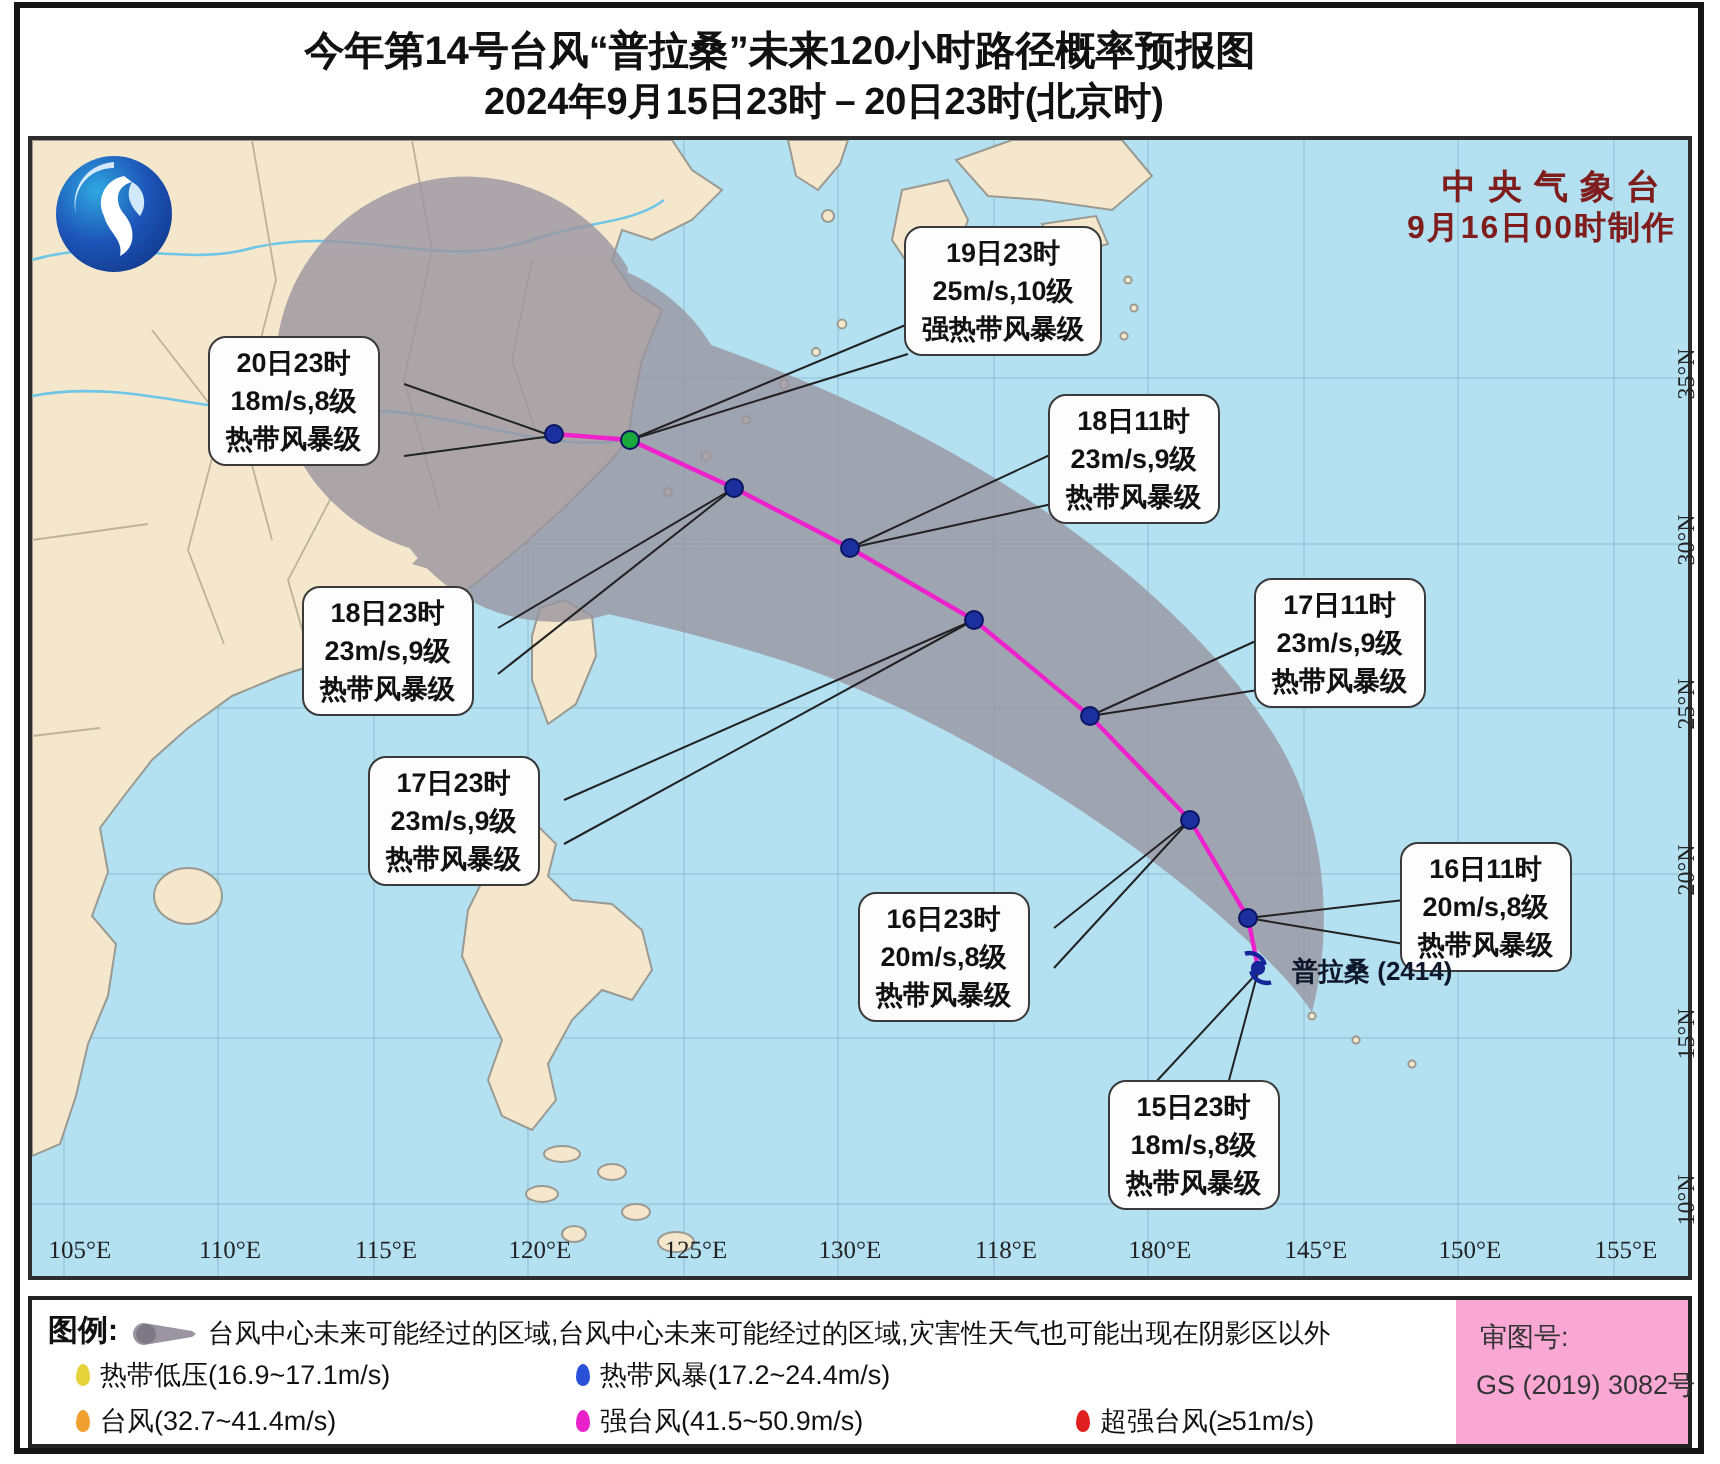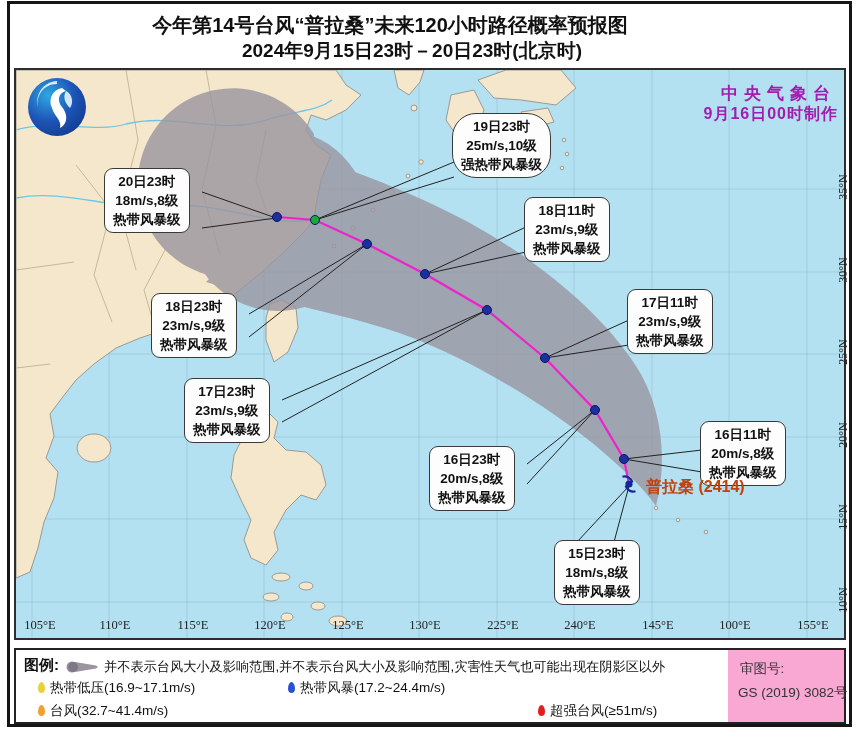--- a/index.html
+++ b/index.html
@@ -3,25 +3,25 @@
 <meta charset="utf-8">
 <style>
   html,body{margin:0;padding:0;background:#e8e8e8;}
   *{box-sizing:border-box;}
   #page{position:relative;width:860px;height:732px;background:#ffffff;font-family:"Liberation Sans",sans-serif;overflow:hidden;}
   #outer-frame{position:absolute;left:7px;top:1px;width:845px;height:726px;border:3px solid #151515;background:#fff;}
   .title-line1{position:absolute;left:0;top:12px;width:780px;text-align:center;font-size:20px;font-weight:700;color:#111;}
   .title-line2{position:absolute;left:0;top:38px;width:824px;text-align:center;font-size:19px;font-weight:700;color:#111;}
   #map{position:absolute;left:14px;top:68px;width:832px;height:572px;border:2px solid #2d2d2d;background:#b3e1f2;}
   #map svg{position:absolute;left:0;top:0;}
-  .agency{position:absolute;text-align:right;color:#a21caf;font-weight:800;}
+  .agency{position:absolute;text-align:right;color:#7f1d1d;font-weight:800;}
   #agency-name{right:24px;top:82px;font-size:17px;letter-spacing:6px;}
   #agency-issued{right:22px;top:104px;font-size:16px;letter-spacing:1px;}
   .fbox{position:absolute;background:#fdfdfd;border:1.6px solid #3a3a3a;border-radius:9px;padding:3px 8px;text-align:center;font-size:13.5px;line-height:19px;font-weight:600;color:#111;white-space:nowrap;z-index:5;}
-  .storm-name{position:absolute;left:646px;top:477px;color:#c2410c;font-size:16px;font-weight:700;z-index:6;}
+  .storm-name{position:absolute;left:646px;top:477px;color:#0f172a;font-size:13px;font-weight:700;z-index:6;}
   .lon-label{position:absolute;top:618px;width:64px;text-align:center;font-family:"Liberation Serif",serif;font-size:12.5px;color:#222;z-index:4;}
   .lat-label{position:absolute;left:822px;width:44px;height:16px;text-align:center;font-family:"Liberation Serif",serif;font-size:12px;color:#222;transform:rotate(-90deg);z-index:4;}
   #legend{position:absolute;left:14px;top:648px;width:768px;height:76px;border:2px solid #222;background:#fff;}
   #license{position:absolute;left:728px;top:648px;width:118px;height:76px;border:2px solid #222;border-left:none;background:#f9a8d4;}
   .legend-title{position:absolute;left:8px;top:6px;font-size:15px;font-weight:700;color:#111;}
   .legend-note{position:absolute;left:88px;top:8px;font-size:13.2px;color:#111;white-space:nowrap;}
   .cone-icon{position:absolute;left:50px;top:9px;}
   .legend-item{position:absolute;font-size:13.5px;color:#111;white-space:nowrap;}
   .legend-dot{display:inline-block;width:7px;height:11px;border-radius:50% 50% 50% 50%/60% 60% 40% 40%;margin-right:5px;vertical-align:-1px;}
   .license-line{position:absolute;font-size:13.5px;color:#333;}
@@ -169,21 +169,21 @@
       <path d="M36,12 C26,14 22,24 26,32 C28,40 36,44 34,52 C42,48 42,38 36,31 C31,25 32,17 40,15 Z" fill="#ffffff"></path>
       <path d="M40,15 C36,22 40,28 44,32 C48,26 46,18 40,15 Z" fill="#cfe8fa"></path>
     </svg>
   </div>
 
   <div class="fbox" style="left:104px;top:168px;">
     <div>20日23时</div>
     <div>18m/s,8级</div>
     <div>热带风暴级</div>
   </div>
-  <div class="fbox" style="left:452px;top:113px;border-radius:24px;">
+  <div class="fbox" style="left:452px;top:113px;">
     <div>19日23时</div>
     <div>25m/s,10级</div>
     <div>强热带风暴级</div>
   </div>
   <div class="fbox" style="left:524px;top:197px;">
     <div>18日11时</div>
     <div>23m/s,9级</div>
     <div>热带风暴级</div>
   </div>
   <div class="fbox" style="left:627px;top:289px;">
@@ -218,49 +218,52 @@
   </div>
 
   <div class="storm-name">普拉桑 (2414)</div>
 
   <div class="lon-label" style="left:8px;">105°E</div>
   <div class="lon-label" style="left:83px;">110°E</div>
   <div class="lon-label" style="left:161px;">115°E</div>
   <div class="lon-label" style="left:238px;">120°E</div>
   <div class="lon-label" style="left:316px;">125°E</div>
   <div class="lon-label" style="left:393px;">130°E</div>
-  <div class="lon-label" style="left:471px;">225°E</div>
-  <div class="lon-label" style="left:548px;">240°E</div>
+  <div class="lon-label" style="left:471px;">118°E</div>
+  <div class="lon-label" style="left:548px;">180°E</div>
   <div class="lon-label" style="left:626px;">145°E</div>
-  <div class="lon-label" style="left:703px;">100°E</div>
+  <div class="lon-label" style="left:703px;">150°E</div>
   <div class="lon-label" style="left:781px;">155°E</div>
 
   <div class="lat-label" style="top:179px;">35°N</div>
   <div class="lat-label" style="top:262px;">30°N</div>
   <div class="lat-label" style="top:344px;">25°N</div>
   <div class="lat-label" style="top:427px;">20°N</div>
   <div class="lat-label" style="top:509px;">15°N</div>
   <div class="lat-label" style="top:592px;">10°N</div>
 
   <div id="legend">
     <div class="legend-title">图例:</div>
     <svg class="cone-icon" width="34" height="16" viewBox="0 0 34 16">
       <path d="M6,2.5 A5.5,5.5 0 0 0 6,13.5 L30,9.5 L32,8 L30,6.5 Z" fill="#9a95a0"></path>
       <circle cx="7" cy="8" r="5" fill="#7d7884"></circle>
     </svg>
-    <div class="legend-note">并不表示台风大小及影响范围,并不表示台风大小及影响范围,灾害性天气也可能出现在阴影区以外</div>
+    <div class="legend-note">台风中心未来可能经过的区域,台风中心未来可能经过的区域,灾害性天气也可能出现在阴影区以外</div>
 
     <div class="legend-item" style="left:22px;top:29px;">
       <span class="legend-dot" style="background: rgb(230, 210, 58);"></span><span>热带低压(16.9~17.1m/s)</span>
     </div>
     <div class="legend-item" style="left:272px;top:29px;">
       <span class="legend-dot" style="background: rgb(42, 80, 216);"></span><span>热带风暴(17.2~24.4m/s)</span>
     </div>
     <div class="legend-item" style="left:22px;top:52px;">
       <span class="legend-dot" style="background: rgb(240, 160, 48);"></span><span>台风(32.7~41.4m/s)</span>
+    </div>
+    <div class="legend-item" style="left:272px;top:52px;">
+      <span class="legend-dot" style="background: rgb(232, 33, 203);"></span><span>强台风(41.5~50.9m/s)</span>
     </div>
     <div class="legend-item" style="left:522px;top:52px;">
       <span class="legend-dot" style="background: rgb(224, 32, 32);"></span><span>超强台风(≥51m/s)</span>
     </div>
   </div>
 
   <div id="license">
     <div class="license-line" id="license-l1">审图号:</div>
     <div class="license-line" id="license-l2">GS (2019) 3082号</div>
   </div>

